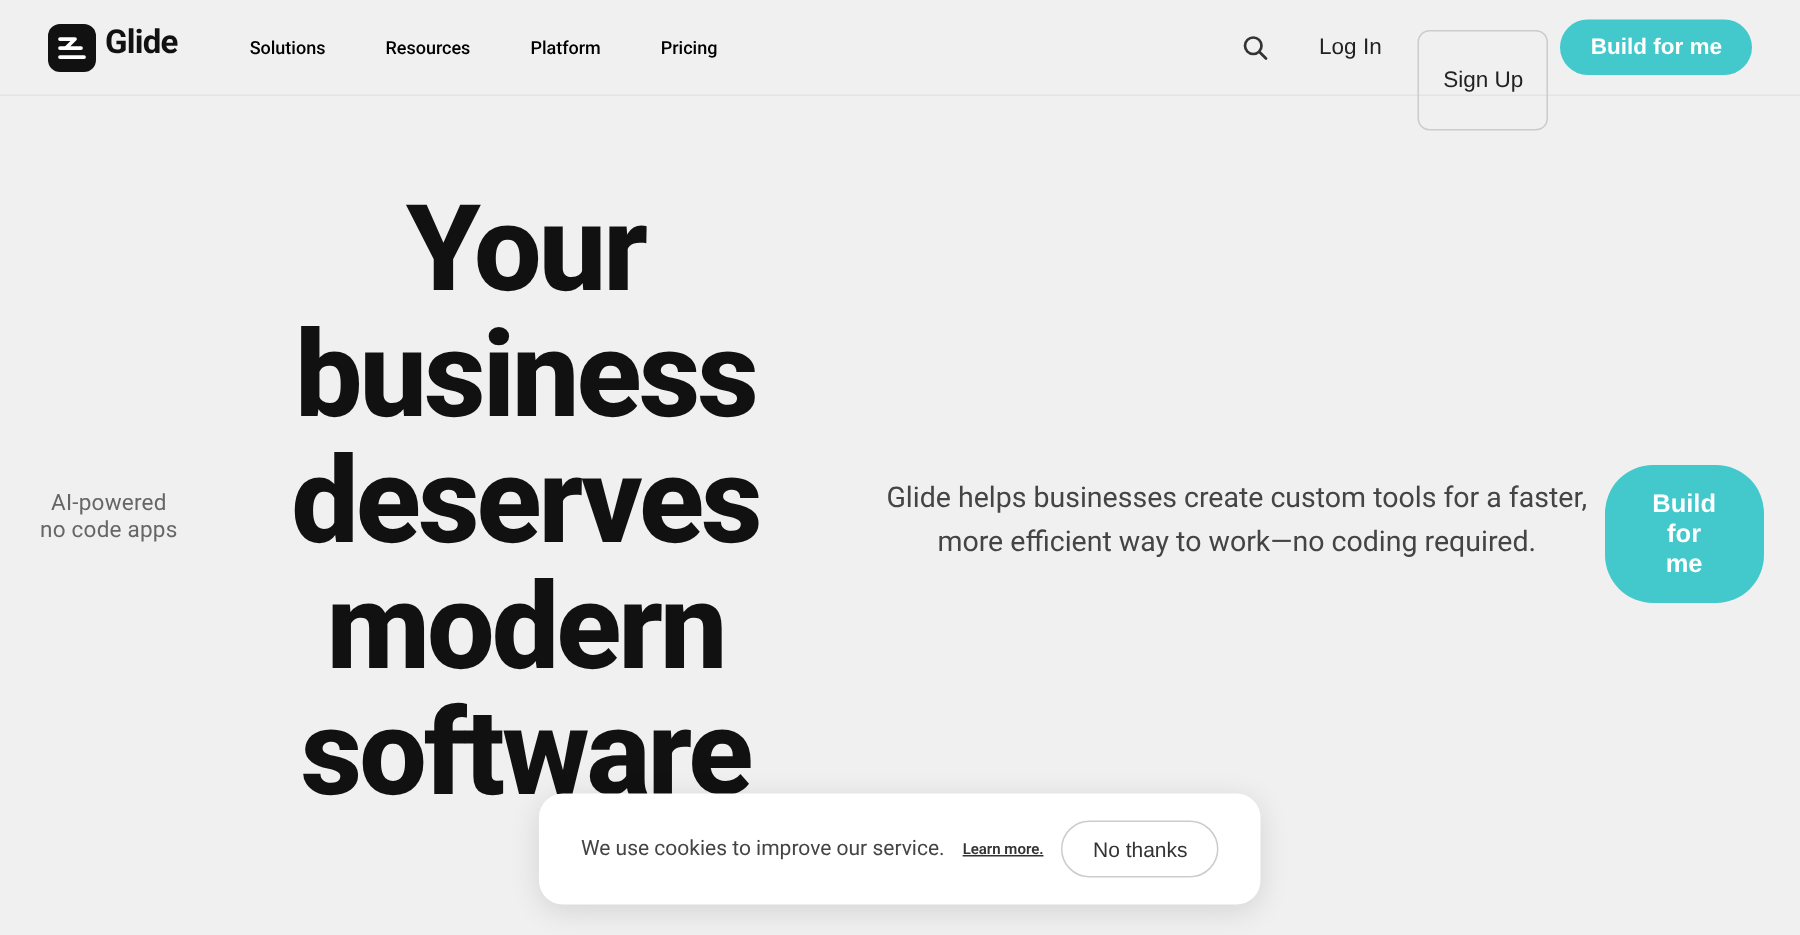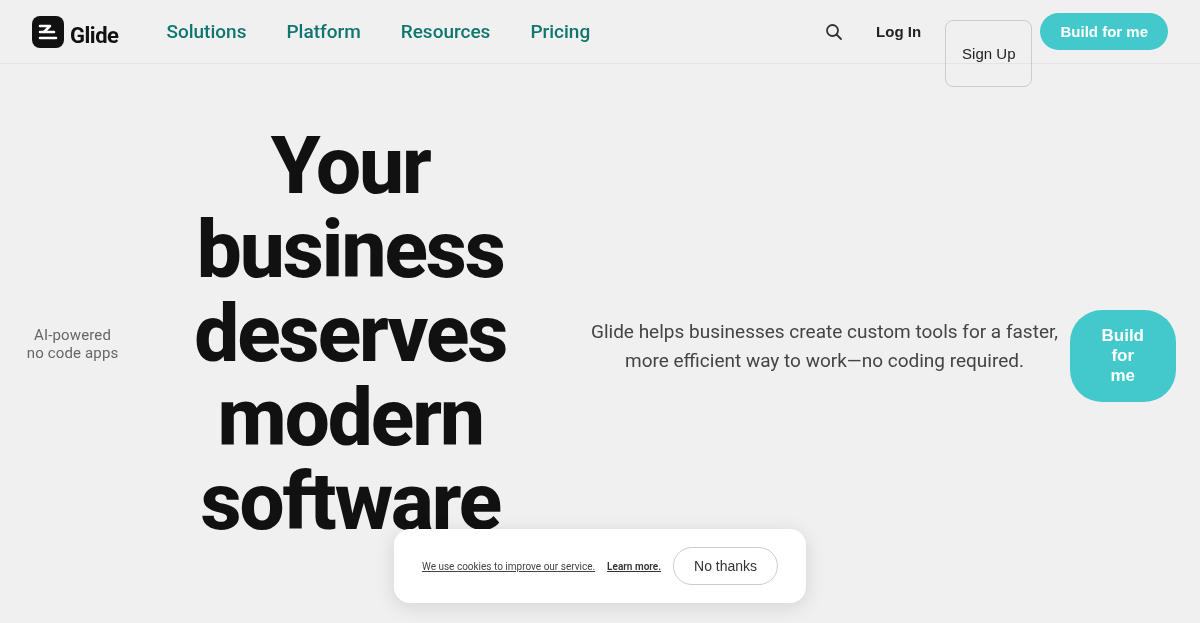--- a/index.html
+++ b/index.html
@@ -16,21 +16,21 @@
       display: flex;
       align-items: center;
       padding: 0 32px;
       height: 64px;
       background: #f0f0f0;
       border-bottom: 1px solid #e4e4e4;
     }
 
     .logo {
       display: flex;
-      align-items: flex-end;
+      align-items: flex-start;
       margin-right: 32px;
       cursor: pointer;
     }
 
     .logo-text {
       font-size: 22px;
       font-weight: 700;
       color: #111;
       letter-spacing: -0.5px;
     }
@@ -42,22 +42,22 @@
     }
 
     .nav-links {
       display: flex;
       align-items: center;
       gap: 8px;
       flex: 1;
     }
 
     .nav-link {
-      font-size: 19px;
-      color: #0f766e;
+      font-size: 12px;
+      color: #000000;
       font-weight: 500;
       padding: 8px 16px;
       border-radius: 8px;
       cursor: pointer;
       text-decoration: none;
       display: flex;
       align-items: center;
       gap: 4px;
     }
 
@@ -74,21 +74,21 @@
       align-items: center;
       justify-content: center;
       cursor: pointer;
       border-radius: 50%;
       border: none;
       background: transparent;
     }
 
     .btn-login {
       font-size: 15px;
-      font-weight: 700;
+      font-weight: 400;
       color: #222;
       padding: 8px 16px;
       background: transparent;
       border: none;
       cursor: pointer;
       border-radius: 8px;
     }
 
     .btn-signup {
       font-size: 15px;
@@ -186,23 +186,22 @@
       padding: 18px 28px;
       display: flex;
       align-items: center;
       gap: 12px;
       box-shadow: 0 4px 20px rgba(0,0,0,0.12);
       white-space: nowrap;
       z-index: 100;
     }
 
     .cookie-text {
-      font-size: 10px;
+      font-size: 14px;
       color: #444;
-      text-decoration: underline;
     }
 
     .cookie-learn {
       font-size: 10px;
       color: #333;
       font-weight: 600;
       text-decoration: underline;
       cursor: pointer;
     }
 
@@ -237,22 +236,22 @@
       <rect width="32" height="32" rx="8" fill="#111"></rect>
       <path d="M8 10h10l-6 6h10" stroke="#fff" stroke-width="2.5" stroke-linecap="round" stroke-linejoin="round"></path>
       <path d="M8 16h4" stroke="#fff" stroke-width="2.5" stroke-linecap="round"></path>
       <path d="M8 22h16" stroke="#fff" stroke-width="2.5" stroke-linecap="round"></path>
     </svg>
     <span class="logo-text">Glide</span>
   </div>
 
   <div class="nav-links">
     <a class="nav-link">Solutions</a>
+    <a class="nav-link">Resources</a>
     <a class="nav-link">Platform</a>
-    <a class="nav-link">Resources</a>
     <a class="nav-link">Pricing</a>
   </div>
 
   <div class="nav-actions">
     <button class="search-icon-btn">
       <svg width="20" height="20" viewBox="0 0 20 20" fill="none" xmlns="http://www.w3.org/2000/svg">
         <circle cx="8.5" cy="8.5" r="5.5" stroke="#333" stroke-width="1.8"></circle>
         <line x1="12.5" y1="12.5" x2="17" y2="17" stroke="#333" stroke-width="1.8" stroke-linecap="round"></line>
       </svg>
     </button>

